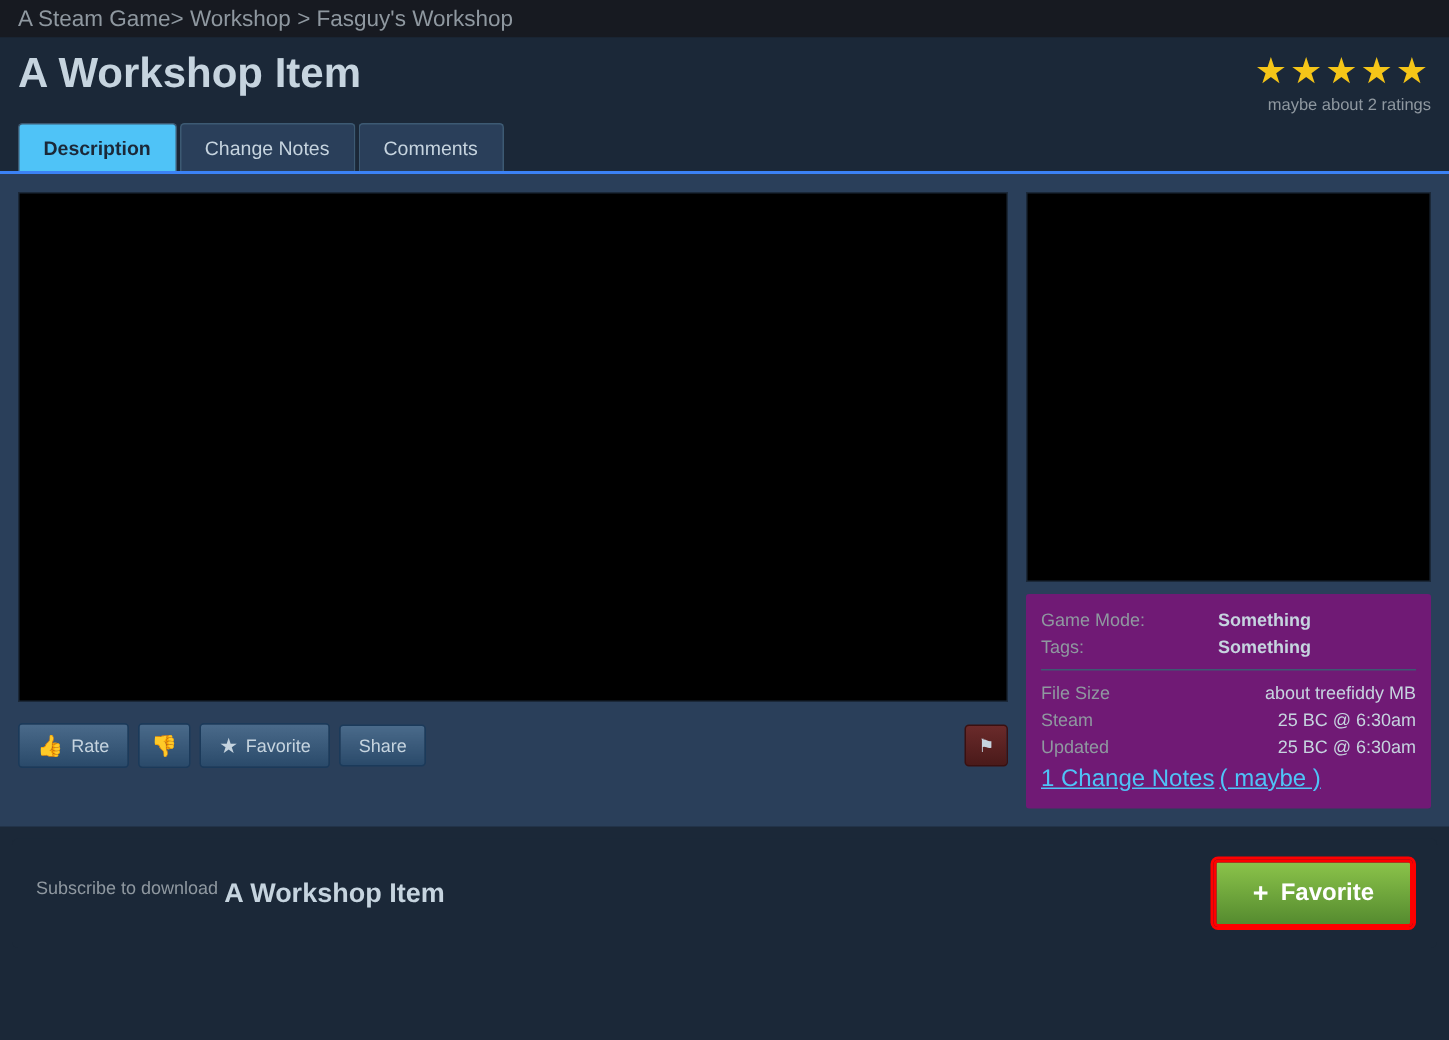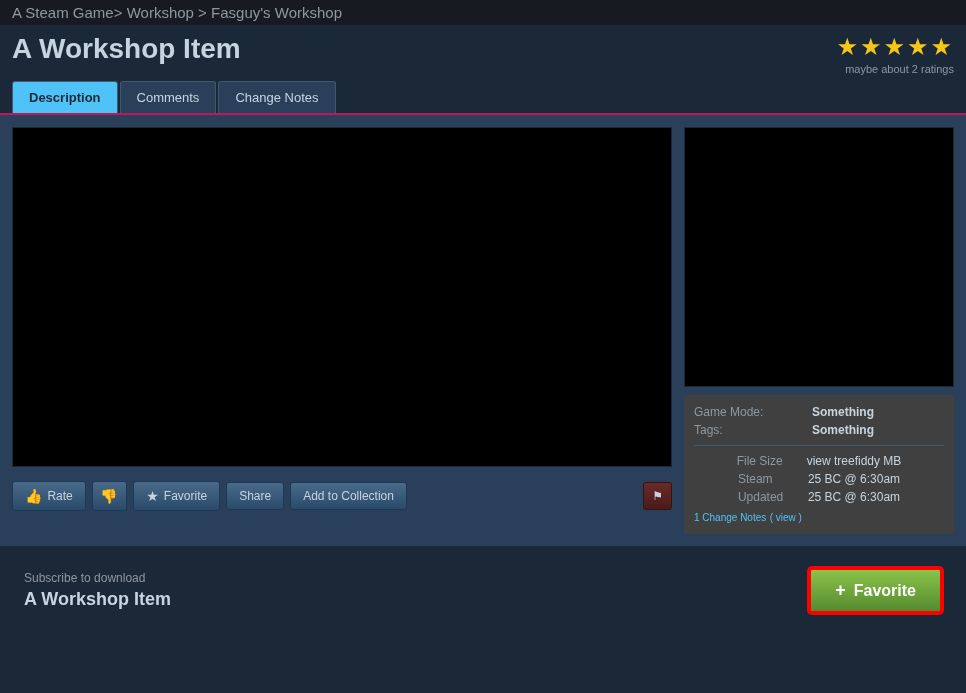--- a/index.html
+++ b/index.html
@@ -46,21 +46,21 @@
       font-size: 11px;
       color: #8f98a0;
       margin-top: 2px;
       text-align: right;
     }
 
     
     .tabs {
       display: flex;
       background: #1b2838;
-      border-bottom: 2px solid #be185d;
+      border-bottom: 2px solid #3b82f6;
       padding: 0 12px;
       gap: 2px;
     }
     .tab {
       padding: 8px 16px;
       cursor: pointer;
       font-size: 13px;
       color: #c6d4df;
       background: #2a3f5a;
       border-radius: 3px 3px 0 0;
@@ -138,21 +138,21 @@
       flex-direction: column;
       gap: 8px;
     }
     .preview-image {
       width: 100%;
       height: 260px;
       background: #000;
       border: 1px solid #1b2838;
     }
     .meta-section {
-      background: #404040;
+      background: #701a75;
       padding: 10px;
       border-radius: 2px;
     }
     .meta-row {
       display: flex;
       gap: 6px;
       margin-bottom: 4px;
       font-size: 12px;
     }
     .meta-label {
@@ -164,51 +164,52 @@
       font-weight: bold;
       margin-left: 42px;
     }
     .meta-divider {
       border: none;
       border-top: 1px solid #3d5a73;
       margin: 8px 0;
     }
     .meta-info-row {
       display: flex;
-      justify-content: center;
+      justify-content: space-between;
       margin-bottom: 4px;
       font-size: 12px;
     }
     .meta-info-label {
       color: #8f98a0;
       min-width: 70px;
     }
     .meta-info-value {
       color: #c6d4df;
       text-align: right;
     }
     .change-notes-link {
-      font-size: 10px;
+      font-size: 16px;
       color: #4fc3f7;
       cursor: pointer;
+      text-decoration: underline;
     }
 
     
     .subscribe-section {
       background: #1b2838;
       margin: 8px;
       padding: 14px 16px;
       border-radius: 4px;
       display: flex;
       align-items: center;
       justify-content: space-between;
     }
     .subscribe-left {
       display: flex;
-      flex-direction: column;
+      flex-direction: row;
       gap: 4px;
     }
     .subscribe-label {
       font-size: 12px;
       color: #8f98a0;
     }
     .subscribe-title {
       font-size: 18px;
       font-weight: bold;
       color: #c6d4df;
@@ -248,24 +249,24 @@
     <div class="stars">★★★★★</div>
     <div class="rating-count">maybe about 2 ratings</div>
   </div>
 </div>
 
 <div class="tabs">
   <div class="tab active">
     <span>Description</span>
   </div>
   <div class="tab">
+    <span>Change Notes</span>
+  </div>
+  <div class="tab">
     <span>Comments</span>
-  </div>
-  <div class="tab">
-    <span>Change Notes</span>
   </div>
 </div>
 
 <div class="main-content">
 
   <div class="left-col">
     <div class="main-image"></div>
 
     <div class="action-bar">
       <button class="action-btn rate-btn">
@@ -275,23 +276,20 @@
       <button class="action-btn dislike-btn">
         <span class="thumb-icon">👎</span>
       </button>
       <button class="action-btn">
         <span class="star-icon">★</span>
         <span>Favorite</span>
       </button>
       <button class="action-btn">
         <span>Share</span>
       </button>
-      <button class="action-btn">
-        <span>Add to Collection</span>
-      </button>
       <button class="action-btn flag-btn">
         <span>⚑</span>
       </button>
     </div>
   </div>
 
   <div class="right-col">
     <div class="preview-image"></div>
 
     <div class="meta-section">
@@ -301,34 +299,34 @@
       </div>
       <div class="meta-row">
         <span class="meta-label">Tags:</span>
         <span class="meta-value">Something</span>
       </div>
 
       <hr class="meta-divider">
 
       <div class="meta-info-row">
         <span class="meta-info-label">File Size</span>
-        <span class="meta-info-value">view treefiddy MB</span>
+        <span class="meta-info-value">about treefiddy MB</span>
       </div>
       <div class="meta-info-row">
         <span class="meta-info-label">Steam</span>
         <span class="meta-info-value">25 BC @ 6:30am</span>
       </div>
       <div class="meta-info-row">
         <span class="meta-info-label">Updated</span>
         <span class="meta-info-value">25 BC @ 6:30am</span>
       </div>
 
       <div style="margin-top: 6px; font-size: 12px;">
         <span class="change-notes-link">1 Change Notes</span>
-        <span class="change-notes-link">( view )</span>
+        <span class="change-notes-link">( maybe )</span>
       </div>
     </div>
   </div>
 </div>
 
 <div class="subscribe-section">
   <div class="subscribe-left">
     <span class="subscribe-label">Subscribe to download</span>
     <span class="subscribe-title">A Workshop Item</span>
   </div>

